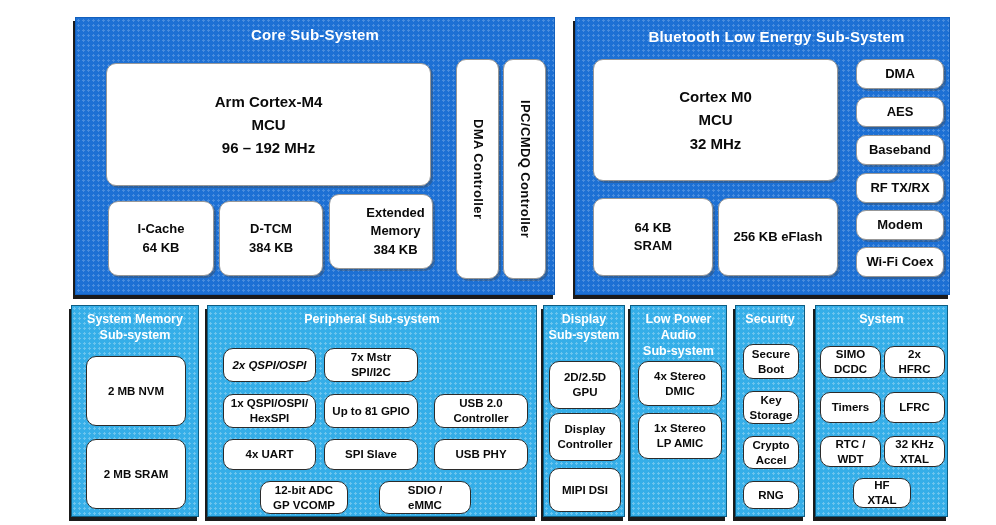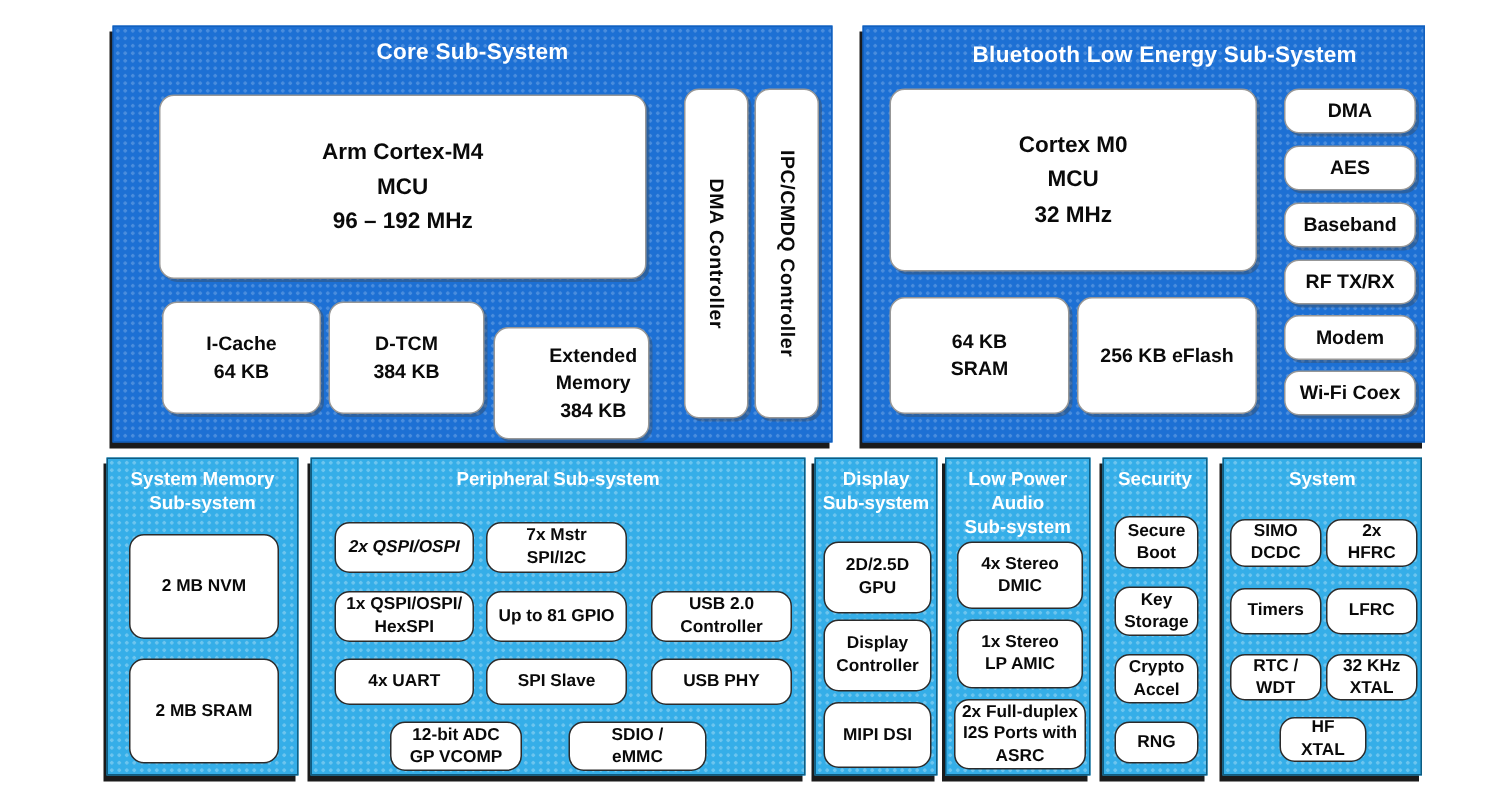--- a/index.html
+++ b/index.html
@@ -45,21 +45,21 @@
 
   <div class="sec dark" style="left:75px;top:17px;width:480px;height:278px;">
     <div class="sec-title">Core Sub-System</div>
     <div class="wbox top-box big" style="left:30px;top:45px;width:325px;height:123px;">Arm Cortex-M4
 MCU
 96 – 192 MHz</div>
     <div class="wbox top-box" style="left:32px;top:183px;width:106px;height:75px;">I-Cache
 64 KB</div>
     <div class="wbox top-box" style="left:143px;top:183px;width:104px;height:75px;">D-TCM
 384 KB</div>
-    <div class="wbox top-box" style="left:253px;top:200px;width:104px;height:75px;padding-left:29px;">Extended
+    <div class="wbox top-box" style="left:253px;top:176px;width:104px;height:75px;padding-left:29px;">Extended
 Memory
 384 KB</div>
     <div class="wbox top-box vert" style="left:380px;top:41px;width:43px;height:220px;">DMA Controller</div>
     <div class="wbox top-box vert" style="left:427px;top:41px;width:43px;height:220px;">IPC/CMDQ Controller</div>
   </div>
 
   <div class="sec dark" style="left:575px;top:17px;width:375px;height:278px;">
     <div class="sec-title" style="padding-top:10px;margin-left:28px;">Bluetooth Low Energy Sub-System</div>
     <div class="wbox top-box big" style="left:17px;top:41px;width:245px;height:122px;">Cortex M0
 MCU
@@ -112,23 +112,20 @@
   </div>
 
   <div class="sec light" style="left:630px;top:305px;width:97px;height:212px;">
     <div class="sec-title">Low Power
 Audio
 Sub-system</div>
     <div class="wbox bot-box" style="left:7px;top:55px;width:84px;height:45px;">4x Stereo
 DMIC</div>
     <div class="wbox bot-box" style="left:7px;top:107px;width:84px;height:46px;">1x Stereo
 LP AMIC</div>
-    <div class="wbox bot-box" style="left:5px;top:160px;width:88px;height:47px;">2x Full-duplex
-I2S Ports with
-ASRC</div>
   </div>
 
   <div class="sec light" style="left:735px;top:305px;width:70px;height:212px;">
     <div class="sec-title">Security</div>
     <div class="wbox bot-box" style="left:7px;top:38px;width:56px;height:35px;">Secure
 Boot</div>
     <div class="wbox bot-box" style="left:7px;top:85px;width:56px;height:33px;">Key
 Storage</div>
     <div class="wbox bot-box" style="left:7px;top:130px;width:56px;height:33px;">Crypto
 Accel</div>

